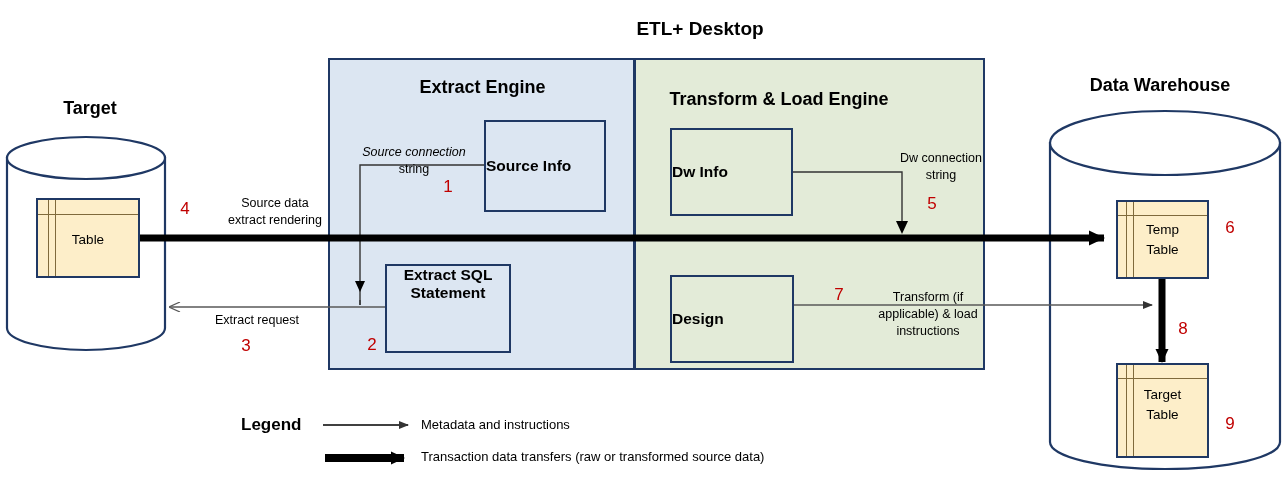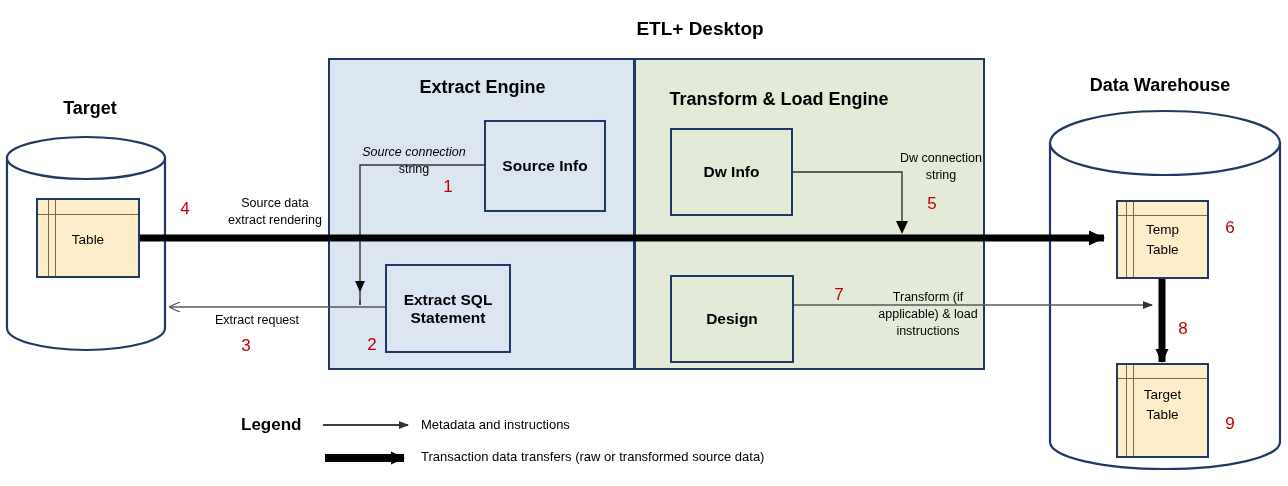--- a/index.html
+++ b/index.html
@@ -73,21 +73,20 @@
     background: #e3ebd8;
     border: 2px solid #1f3864;
     box-sizing: border-box;
   }
   .inner-box {
     position: absolute;
     border: 2.5px solid #1f3864;
     box-sizing: border-box;
     display: flex;
     align-items: center;
-    justify-content: center;
   }
   .tbl-icon {
     position: absolute;
     background: #fdeec9;
     border: 2px solid #1f3864;
     box-sizing: border-box;
   }
   .tbl-icon .rule-h {
     position: absolute;
     left: 0; right: 0;

